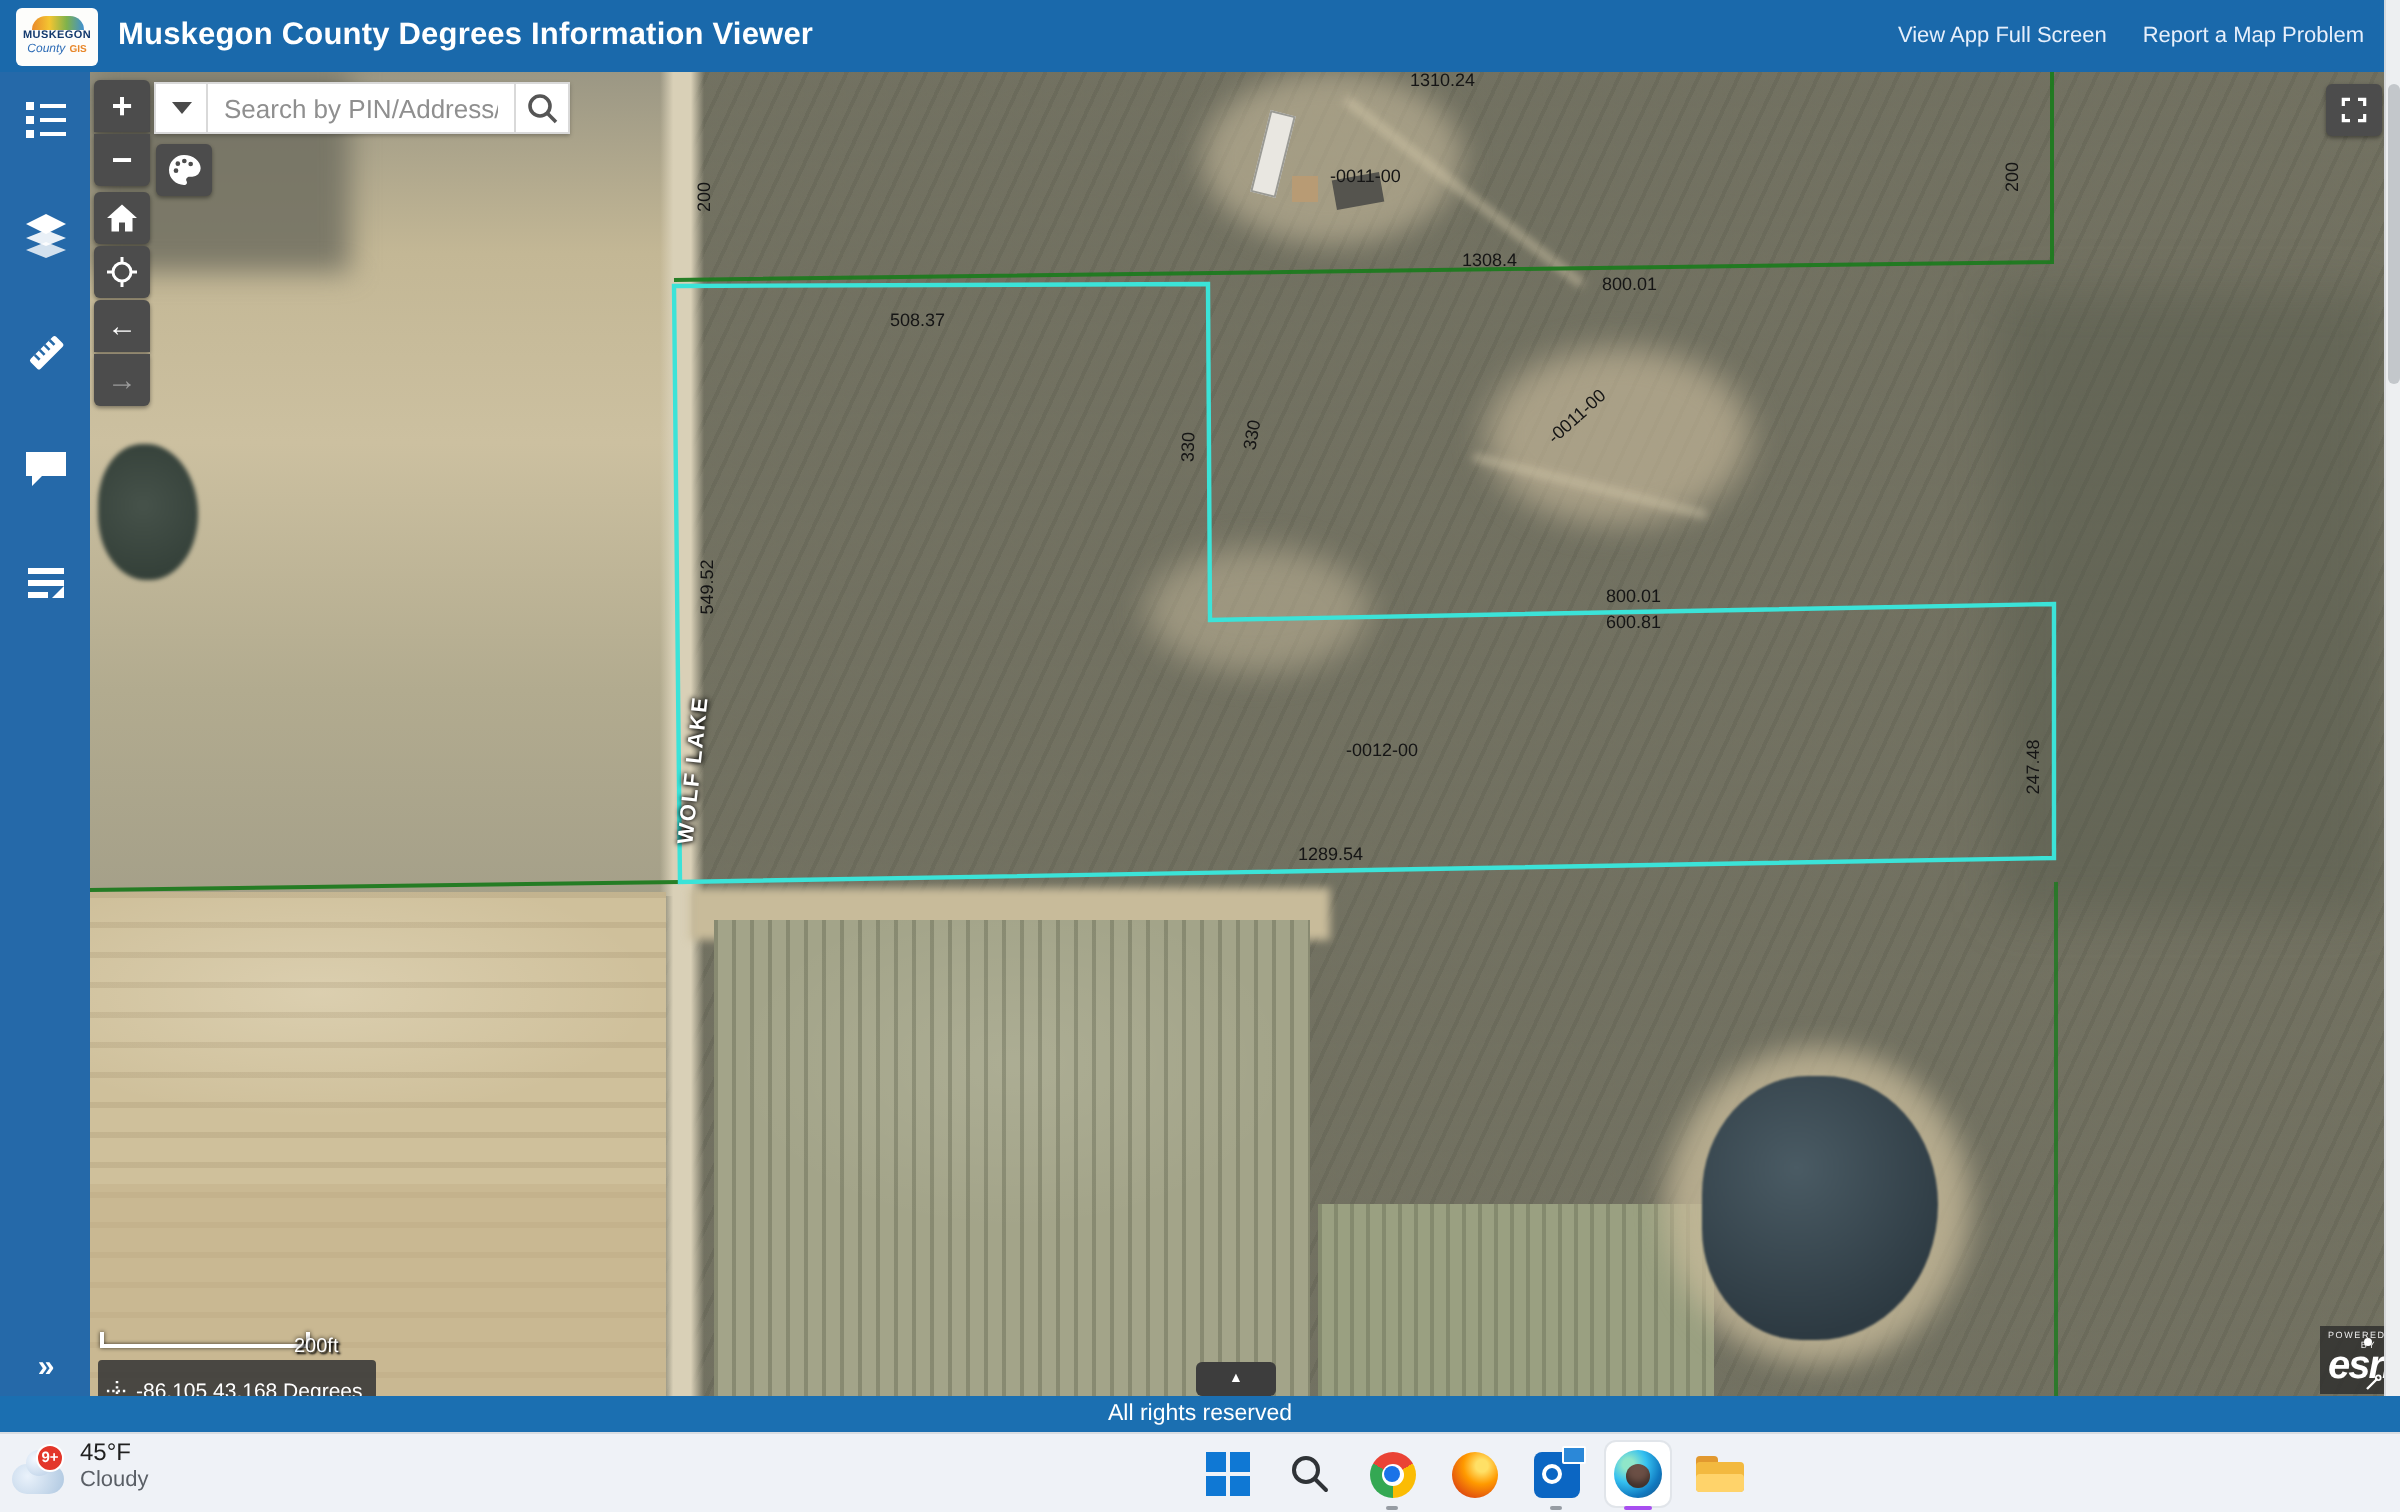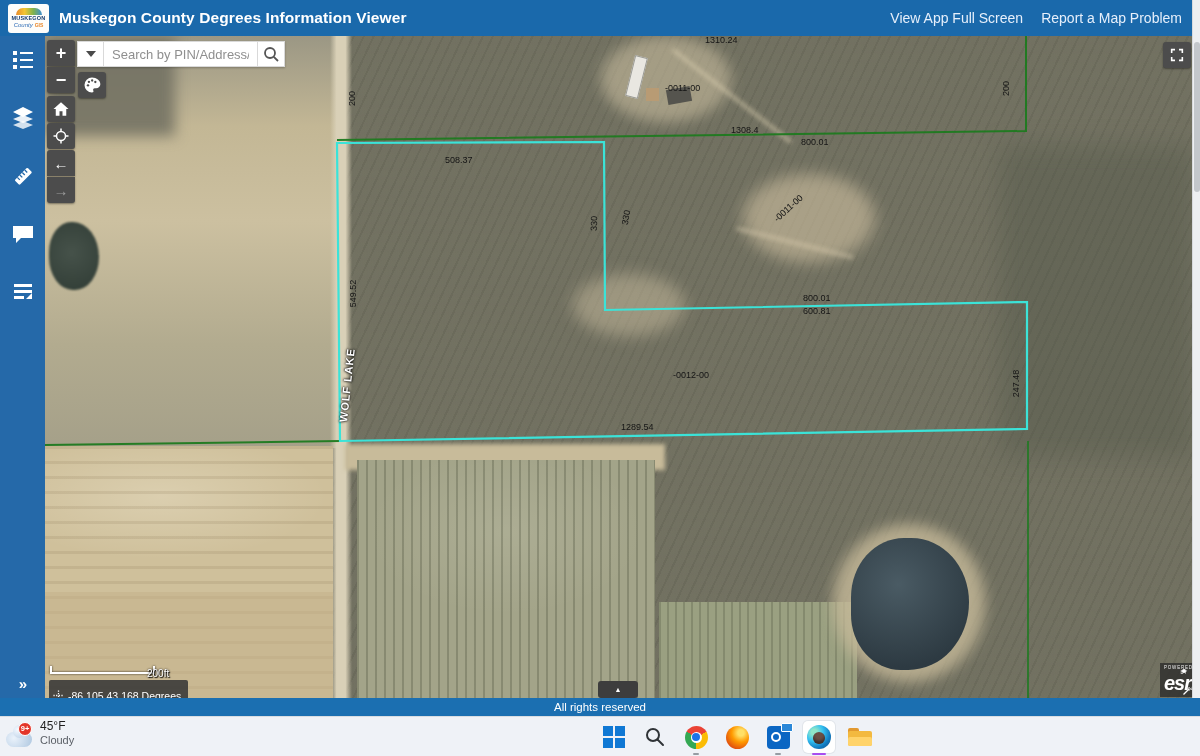--- a/index.html
+++ b/index.html
@@ -8,21 +8,21 @@
 
   
   .appbar{position:absolute;left:0;top:0;width:1200px;height:36px;background:#1a69ab;display:flex;align-items:center;}
   .logo{width:41px;height:29px;background:#fdfdfb;border-radius:3px;margin-left:8px;display:flex;flex-direction:column;align-items:center;justify-content:center;line-height:1;overflow:hidden;}
   .logo-arc{width:26px;height:7px;border-radius:13px 13px 0 0;background:linear-gradient(90deg,#e98a2b,#f4c531,#7fb24c,#3f8fd2);margin-bottom:1px;}
   .logo-t1{font-size:5.5px;font-weight:bold;color:#143a6e;letter-spacing:.2px;}
   .logo-t2{font-size:6px;font-style:italic;color:#2f6db6;}
   .logo-t3{font-size:5px;font-weight:bold;color:#e8872a;}
   .apptitle{color:#fff;font-size:15.5px;font-weight:bold;margin-left:10px;letter-spacing:.1px;}
   .headlinks{margin-left:auto;margin-right:18px;display:flex;gap:18px;}
-  .headlinks a{color:#e6effb;font-size:14px;text-decoration:none;cursor:pointer;}
+  .headlinks a{color:#e6effb;font-size:11px;text-decoration:none;cursor:pointer;}
 
   
   .sidebar{position:absolute;left:0;top:36px;width:45px;height:662px;background:#2569a9;display:flex;flex-direction:column;align-items:center;}
   .sb-item{width:45px;height:40px;display:flex;align-items:center;justify-content:center;cursor:pointer;}
   .sb-item:nth-child(1){margin-top:4px;}
   .sb-item + .sb-item{margin-top:18px;}
   .sb-expand{position:absolute;bottom:6px;left:0;width:45px;text-align:center;color:#fff;font-size:15px;font-weight:bold;cursor:pointer;letter-spacing:-1px;}
 
   
   #map{position:absolute;left:45px;top:36px;width:1147px;height:662px;overflow:hidden;background:#85826f;}
@@ -244,21 +244,21 @@
     <span class="maplabel" style="left:300px;top:58px;transform:rotate(-90deg);">200</span>
     <span class="maplabel" style="left:954px;top:48px;transform:rotate(-90deg);">200</span>
     <span class="maplabel" style="left:542px;top:183px;transform:rotate(-88deg);">330</span>
     <span class="maplabel" style="left:574px;top:177px;transform:rotate(-80deg);">330</span>
     <span class="maplabel" style="left:726px;top:168px;transform:rotate(-42deg);">-0011-00</span>
     <span class="maplabel" style="left:295px;top:253px;transform:rotate(-90deg);">549.52</span>
     <span class="maplabel" style="left:758px;top:258px;">800.01</span>
     <span class="maplabel" style="left:758px;top:271px;">600.81</span>
     <span class="maplabel" style="left:628px;top:335px;">-0012-00</span>
     <span class="maplabel" style="left:958px;top:343px;transform:rotate(-90deg);">247.48</span>
-    <span class="maplabel" style="left:576px;top:387px;">1289.54</span>
+    <span class="maplabel" style="left:604px;top:387px;">1289.54</span>
     <span class="roadlabel">WOLF LAKE</span>
 
     <div class="zoombox">
       <button class="mapbtn zin">
           <span class="zglyph">+</span>
         </button>
       <button class="mapbtn zout">
           <span class="zglyph">−</span>
         </button>
     </div>

